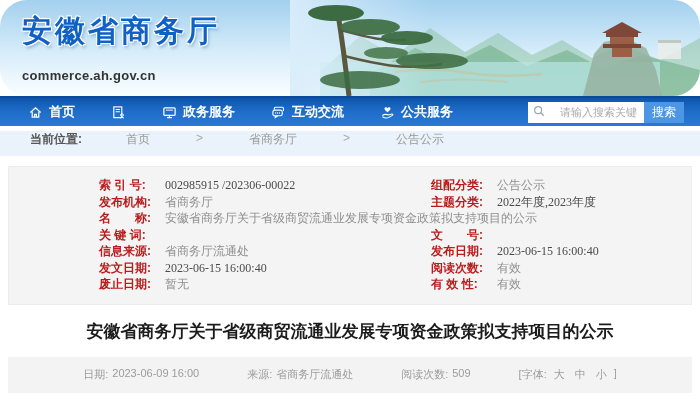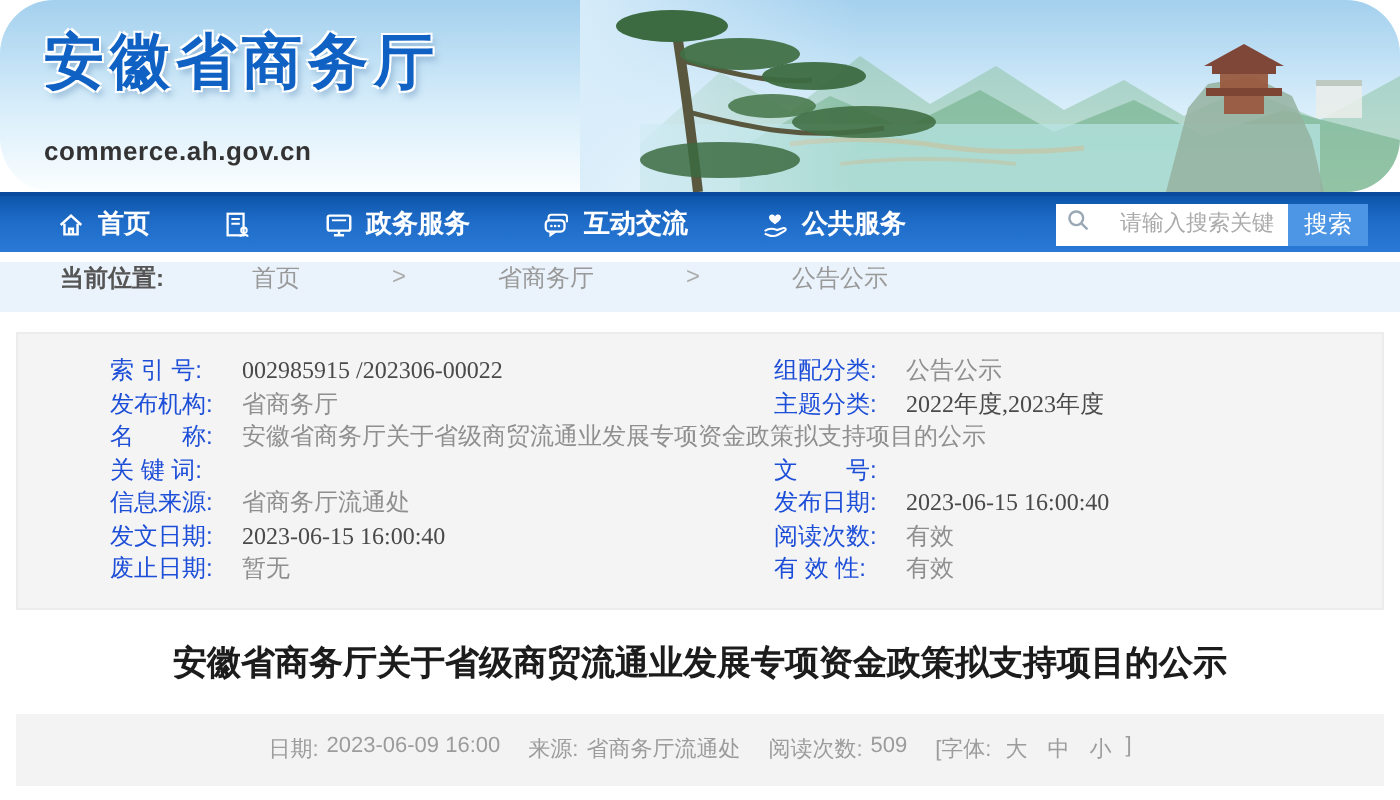--- a/index.html
+++ b/index.html
@@ -59,35 +59,35 @@
   
   .info-panel {
     margin: 10px 8px 0; background: #f4f4f4; border: 1px solid #ececec;
     padding: 10px 10px 11px 46px;
   }
   .info-row { display: flex; line-height: 16.5px; font-size: 12px; }
   .cell { display: flex; min-width: 0; }
   .cell.left { width: 332px; flex: none; }
   .cell.right { flex: 1; }
   .cell.full { flex: 1; }
-  .lbl { font-weight: normal; color: #1d4ed8; width: 66px; flex: none; white-space: pre; }
+  .lbl { font-weight: bold; color: #b91c1c; width: 66px; flex: none; white-space: pre; margin-left: 44px; }
   .val { color: #8f8f8f; white-space: nowrap; font-family: Liberation Serif, serif; }
   .val.dark { color: #4a4a4a; }
 
   
   .article-title {
     margin-top: 15px; text-align: center; font-size: 17px; font-weight: bold;
     color: #1c1c1c; line-height: 24px;
   }
   .article-meta {
     margin: 13px 8px 0; background: #f3f3f3; height: 36px;
     display: flex; align-items: center; justify-content: center;
     font-size: 11px; color: #9c9c9c;
   }
-  .meta-part { display: flex; margin: 0 7px; gap: 4px; white-space: nowrap; }
+  .meta-part { display: flex; margin: 0 24px; gap: 4px; white-space: nowrap; }
   .font-link { cursor: pointer; margin: 0 3px; }
 </style>
 </head>
 <body>
 
 <div class="site-header">
   <svg class="scenery" width="700" height="96" viewBox="0 0 700 96" preserveAspectRatio="none" aria-hidden="true">
     <defs>
       <linearGradient id="sky" x1="0" y1="0" x2="0" y2="1">
         <stop offset="0" stop-color="#a3d0ee"></stop>

